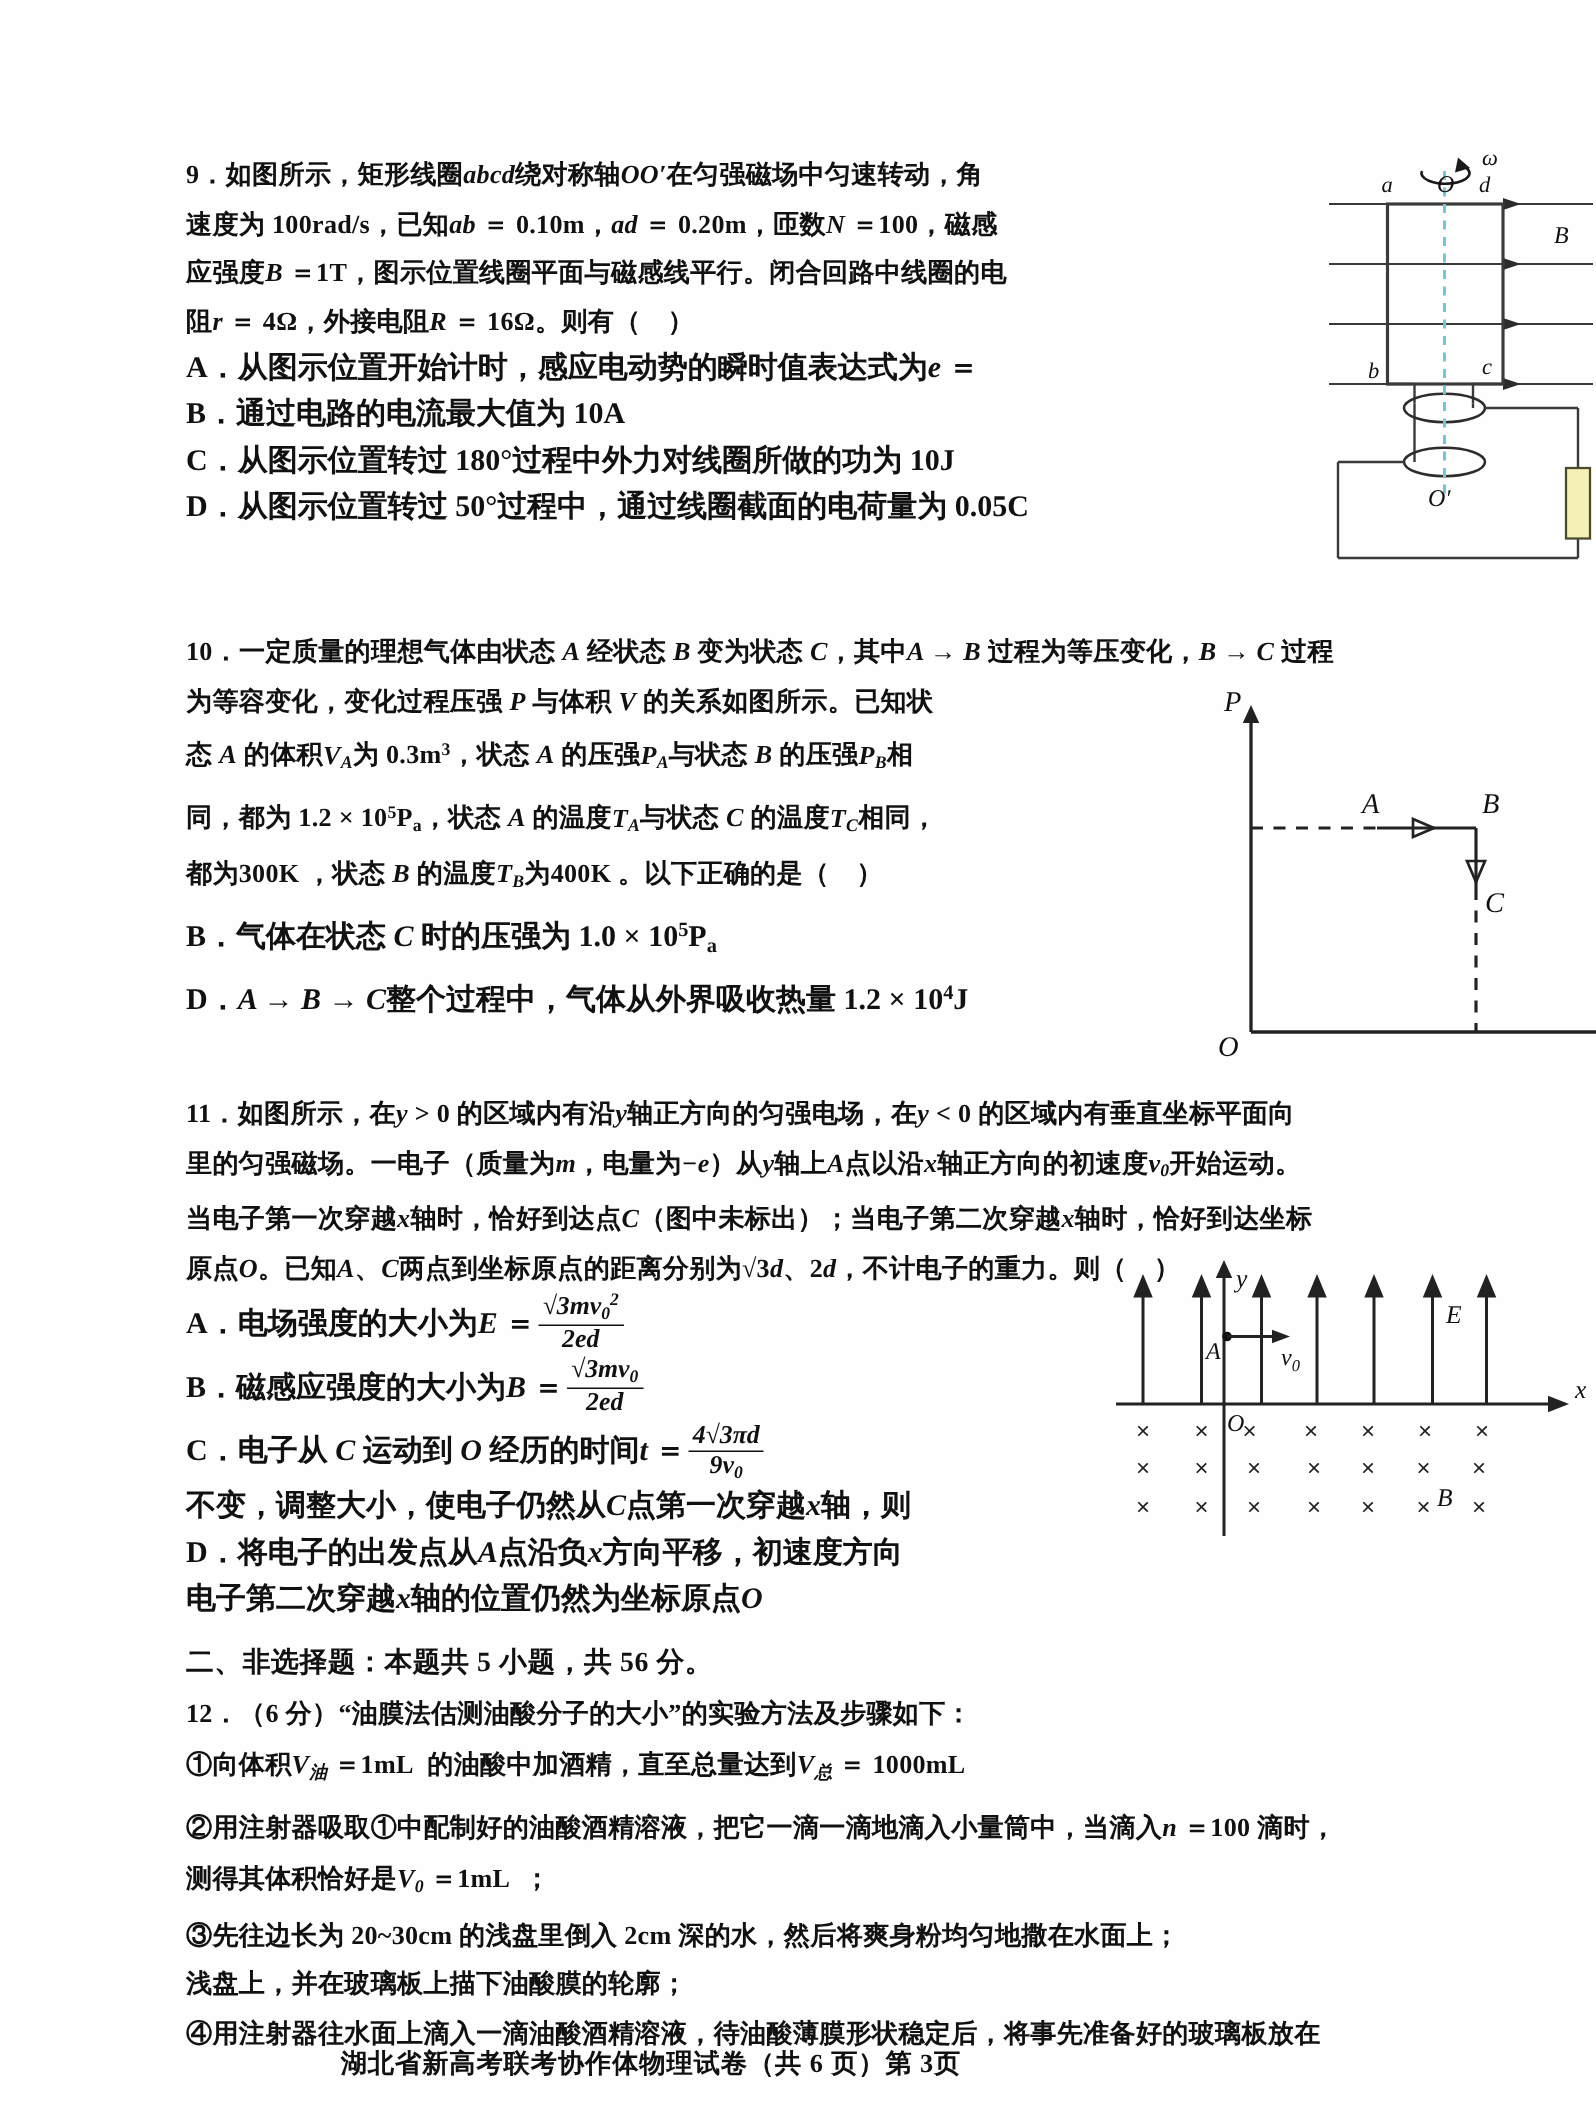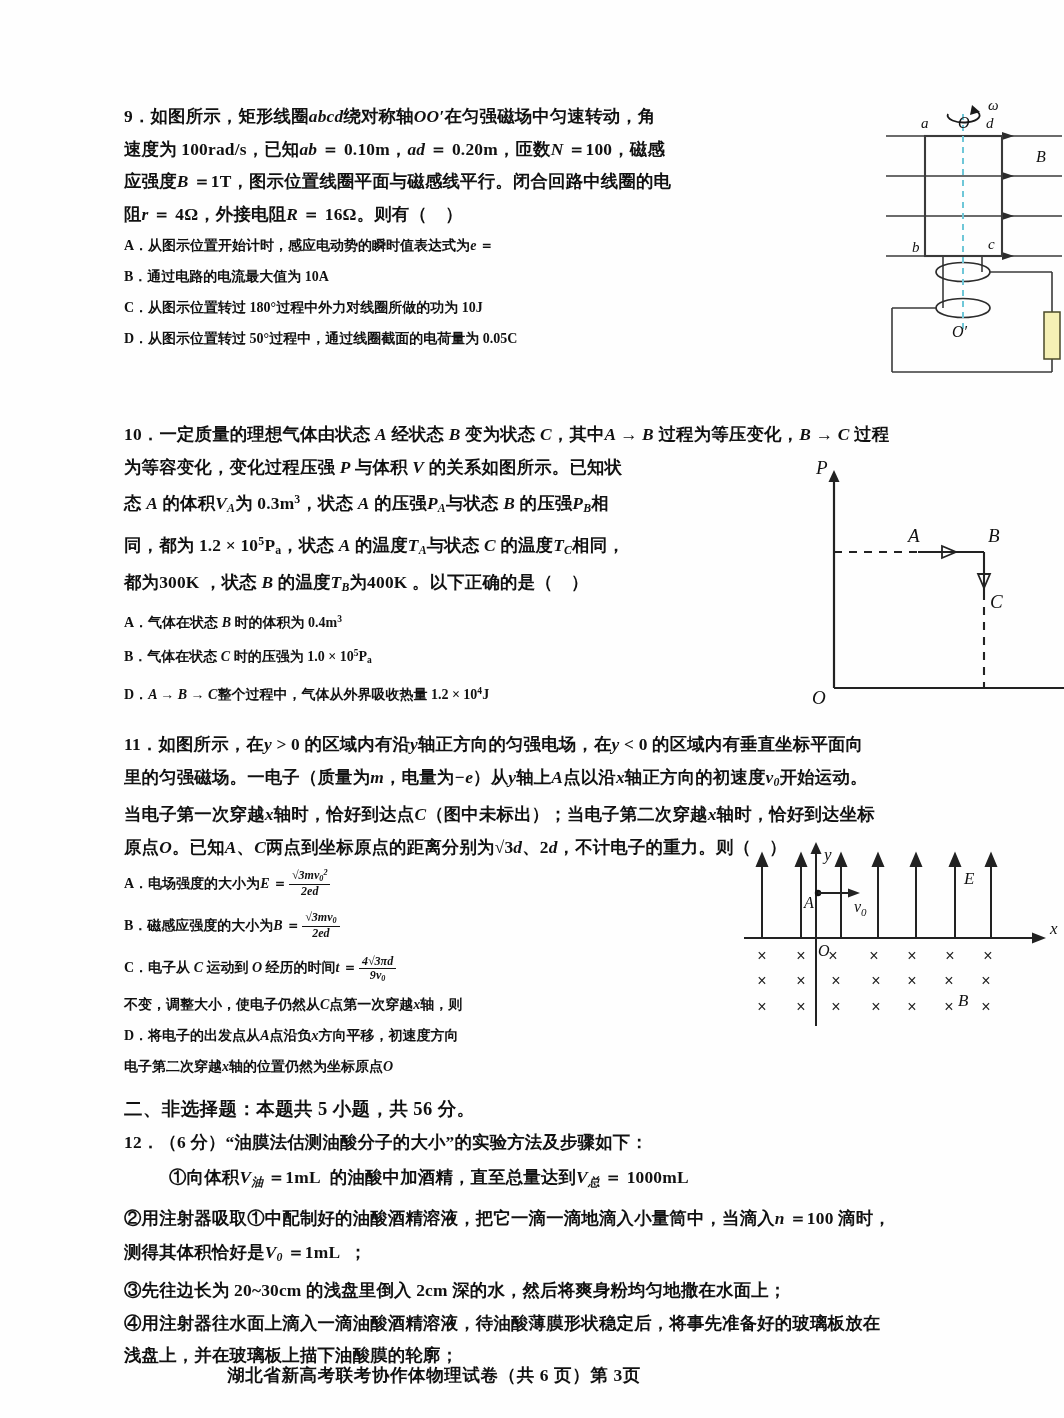--- a/index.html
+++ b/index.html
@@ -32,21 +32,21 @@
 
   
   .qblock { position: relative; }
   .line {
     font-size: 17.4px;
     line-height: 32.5px;
     letter-spacing: 0.2px;
     white-space: nowrap;
     font-weight: 600;
   }
-  .opt { font-size: 14px; line-height: 31px; white-space: nowrap; font-weight: 600; }
+  .opt { font-size: 20px; line-height: 31px; white-space: nowrap; font-weight: 600; }
   .bi { font-style: italic; font-weight: 700; }
   sub { font-size: 0.68em; vertical-align: -0.28em; font-style: italic; }
   sup { font-size: 0.68em; vertical-align: 0.5em; }
   .sub-up { font-size: 0.68em; vertical-align: -0.28em; font-style: normal; }
 
   
   .frac {
     display: inline-block;
     vertical-align: -0.52em;
     text-align: center;
@@ -165,21 +165,20 @@
     </div>
 
     <div class="gapmd"></div>
 
     <div class="qblock" style="min-height:290px;">
       <div class="line">10．一定质量的理想气体由状态 <span class="bi">A</span> 经状态 <span class="bi">B</span> 变为状态 <span class="bi">C</span>，其中<span class="bi">A → B</span> 过程为等压变化，<span class="bi">B → C</span> 过程</div>
       <div class="line">为等容变化，变化过程压强 <span class="bi">P</span> 与体积 <span class="bi">V</span> 的关系如图所示。已知状</div>
       <div class="line">态 <span class="bi">A</span> 的体积<span class="bi">V<sub>A</sub></span>为 0.3m<sup>3</sup>，状态 <span class="bi">A</span> 的压强<span class="bi">P<sub>A</sub></span>与状态 <span class="bi">B</span> 的压强<span class="bi">P<sub>B</sub></span>相</div>
       <div class="line">同，都为 1.2 × 10<sup>5</sup>P<span class="sub-up">a</span>，状态 <span class="bi">A</span> 的温度<span class="bi">T<sub>A</sub></span>与状态 <span class="bi">C</span> 的温度<span class="bi">T<sub>C</sub></span>相同，</div>
       <div class="line">都为300K ，状态 <span class="bi">B</span> 的温度<span class="bi">T<sub>B</sub></span>为400K 。以下正确的是（&nbsp;&nbsp;&nbsp;&nbsp;）</div>
-      <div class="opt">A．气体在状态 <span class="bi">B</span> 时的体积为 0.4m<sup>3</sup></div>
       <div class="opt">B．气体在状态 <span class="bi">C</span> 时的压强为 1.0 × 10<sup>5</sup>P<span class="sub-up">a</span></div>
       <div class="opt">D．<span class="bi">A → B → C</span>整个过程中，气体从外界吸收热量 1.2 × 10<sup>4</sup>J</div>
 
       <svg id="fig10" viewBox="0 0 292 250">
 
         <line x1="38" y1="232" x2="268" y2="232" stroke="#222" stroke-width="2.2"></line>
         <polygon points="268,226.5 280,232 268,237.5" fill="#222"></polygon>
         <line x1="38" y1="232" x2="38" y2="26" stroke="#222" stroke-width="2.2"></line>
         <polygon points="32.5,26 38,14 43.5,26" fill="#222"></polygon>
 
@@ -281,24 +280,24 @@
         <text x="222" y="168" font-family="Liberation Serif, serif" font-style="italic" font-size="17" fill="#111">B</text>
       </svg>
     </div>
 
     <div class="gapsm"></div>
 
     <div class="sectionhead">二、非选择题：本题共 5 小题，共 56 分。</div>
 
     <div class="qblock">
       <div class="line">12．（6 分）“油膜法估测油酸分子的大小”的实验方法及步骤如下：</div>
-      <div class="line" style="line-height:36px;margin-left:45px;">①向体积<span class="bi">V<sub>油</sub></span> ＝1mL&nbsp; 的油酸中加酒精，直至总量达到<span class="bi">V<sub>总</sub></span> ＝ 1000mL</div>
+      <div class="line" style="line-height:36px;">①向体积<span class="bi">V<sub>油</sub></span> ＝1mL&nbsp; 的油酸中加酒精，直至总量达到<span class="bi">V<sub>总</sub></span> ＝ 1000mL</div>
       <div class="line" style="line-height:36px;">②用注射器吸取①中配制好的油酸酒精溶液，把它一滴一滴地滴入小量筒中，当滴入<span class="bi">n</span> ＝100 滴时，</div>
       <div class="line">测得其体积恰好是<span class="bi">V<sub>0</sub></span> ＝1mL&nbsp; ；</div>
       <div class="line">③先往边长为 20~30cm 的浅盘里倒入 2cm 深的水，然后将爽身粉均匀地撒在水面上；</div>
+      <div class="line">浅盘上，并在玻璃板上描下油酸膜的轮廓；</div>
       <div class="line">④用注射器往水面上滴入一滴油酸酒精溶液，待油酸薄膜形状稳定后，将事先准备好的玻璃板放在</div>
-      <div class="line">浅盘上，并在玻璃板上描下油酸膜的轮廓；</div>
     </div>
 
   </div>
 
   <div class="footer">湖北省新高考联考协作体物理试卷（共 6 页）第 3页</div>
 </div>
 
 </body></html>

